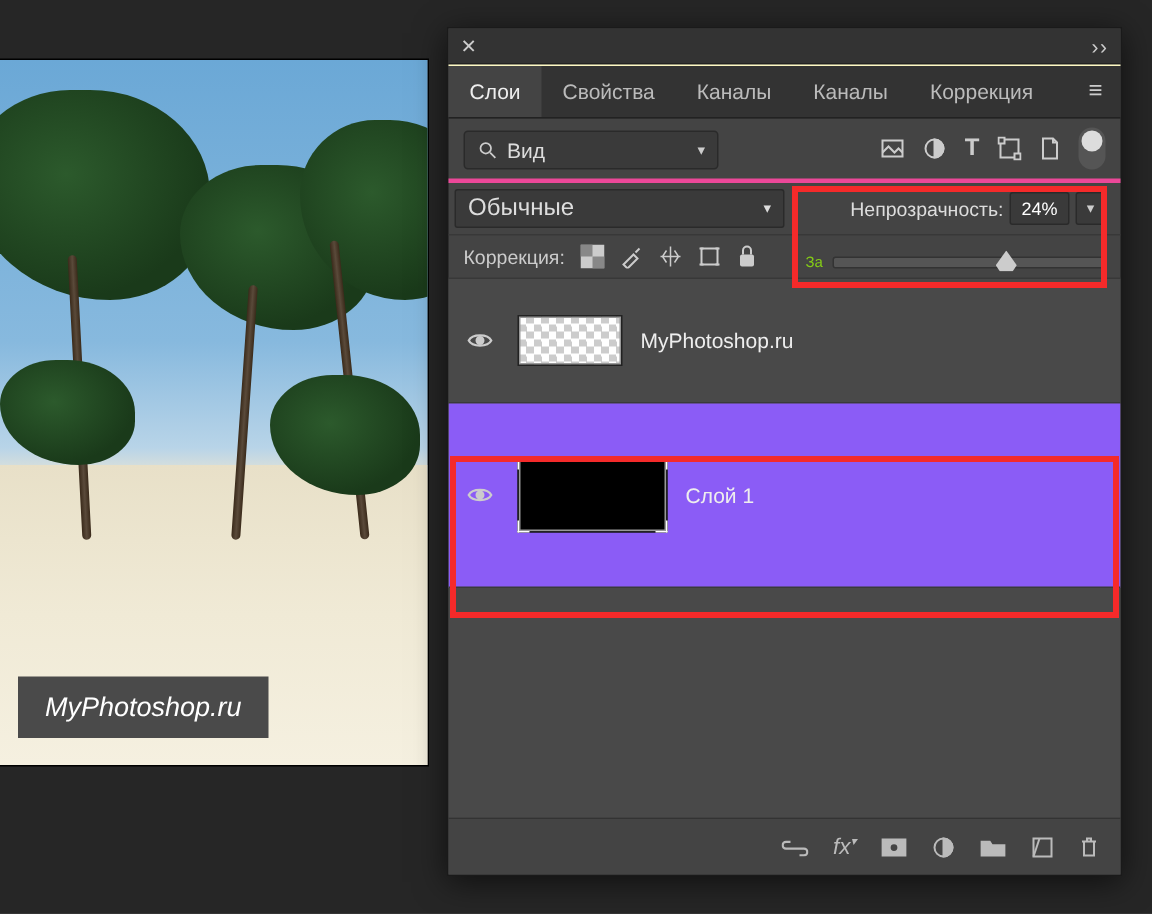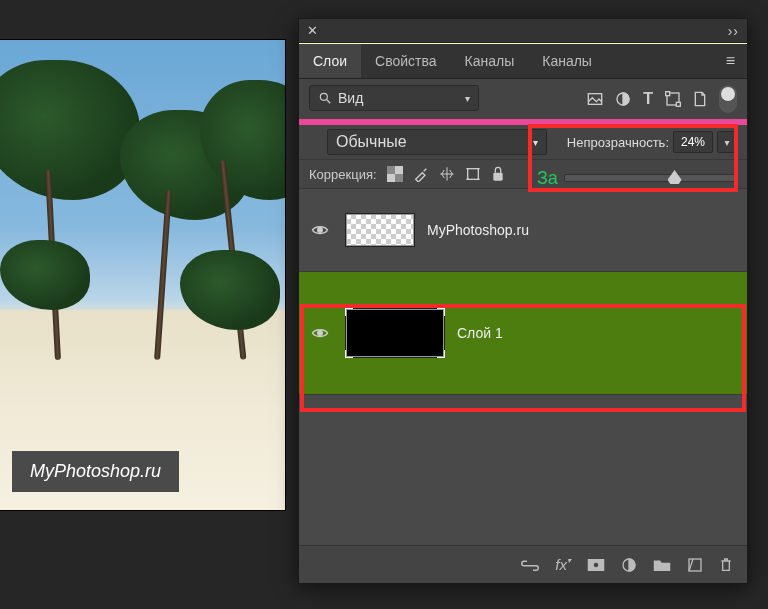--- a/index.html
+++ b/index.html
@@ -73,23 +73,23 @@
     padding: 0 14px; height:100%;
     display:flex; align-items:center;
     font-size:14px; color:#bbb;
     cursor:pointer;
   }
   .tab.active { background:#444444; color:#eee; }
   .tabs .hamburger {
     margin-left:auto; padding:0 12px; color:#ccc; font-size:16px;
   }
   .row {
-    display:flex; align-items:flex-start;
+    display:flex; align-items:flex-end;
     padding: 6px 10px;
-    border-bottom:6px solid #ec4899;
+    border-bottom:3px solid #ec4899;
   }
   .search-row { gap:6px; }
   .search-select {
     display:flex; align-items:center;
     background:#3a3a3a; border:1px solid #2a2a2a;
     height:26px; width:170px; border-radius:3px;
     padding:0 8px;
   }
   .search-select .mag { margin-right:6px; }
   .search-select .chev { margin-left:auto; font-size:10px;}
@@ -103,21 +103,21 @@
   .opacity-row {
     padding:4px 10px 4px 0;
     display:flex; align-items:center;
     border-bottom:1px solid #383838;
     position:relative;
   }
   .blend {
     display:flex; align-items:center;
     background:#3a3a3a; border:1px solid #2a2a2a;
     height:26px; width:220px; border-radius:2px;
-    padding:0 8px; margin-left:28px;
+    padding:0 8px; margin-left:4px;
     color:#ddd;
   }
   .blend .chev{margin-left:auto;font-size:10px;}
   .opacity-group {
     margin-left:auto; display:flex; align-items:center; gap:4px;
     color:#ddd; font-size:13px;text-align:center;
   }
   .opacity-field {
     background:#3a3a3a;border:1px solid #2a2a2a;border-radius:2px;
     height:22px;width:40px;display:flex;align-items:center;justify-content:center;
@@ -143,32 +143,32 @@
     display:flex; align-items:center;
   }
   .fill-slider .track{
     flex:1;height:8px;background:#555;border:1px solid #333;border-radius:2px;position:relative;
   }
   .fill-slider .thumb{
     position:absolute; top:-5px; width:14px;height:14px;
     background:#ccc; left:60%;
     clip-path: polygon(50% 0,100% 70%,80% 100%,20% 100%,0 70%);
   }
-  .fill-letter{color:#22c55e;font-size:18px;margin-right:6px;}
+  .fill-letter{color:#84cc16;font-size:10px;margin-right:6px;}
   .layers {
     flex:1; overflow:auto; position:relative;
     background:#494949;
   }
   .layer {
     display:flex; align-items:center;
     padding: 24px 12px;
     border-bottom:1px solid #3a3a3a;
     gap:12px;
   }
-  .layer.selected { background:#4d7c0f; padding:36px 12px;align-items:center;}
+  .layer.selected { background:#8b5cf6; padding:36px 12px;align-items:center;}
   .eye { color:#ccc; width:22px; text-align:center; cursor:pointer;}
   .thumb-box {
     width:70px; height:34px;
     border:1px solid #222; position:relative;
     box-shadow:0 0 0 1px #999 inset;
   }
   .thumb-box.large { width:100px; height:50px; }
   .thumb-checker{
     background:
       repeating-conic-gradient(#ccc 0 25%, #fff 0 50%) 0 0/10px 10px;
@@ -224,20 +224,23 @@
       </div>
     <div class="tab">
         <span>Свойства</span>
       </div>
     <div class="tab">
         <span>Каналы</span>
       </div>
     <div class="tab">
         <span>Каналы</span>
       </div>
+    <div class="tab">
+        <span>Коррекция</span>
+      </div>
     <div class="hamburger">≡</div>
   </div>
 
   <div class="row search-row">
     <div class="search-select">
       <span class="mag icon">
         <svg width="14" height="14" viewBox="0 0 24 24" fill="none" stroke="#ccc" stroke-width="2">
             <circle cx="10" cy="10" r="6"></circle>
             <line x1="15" y1="15" x2="21" y2="21"></line>
           </svg>

